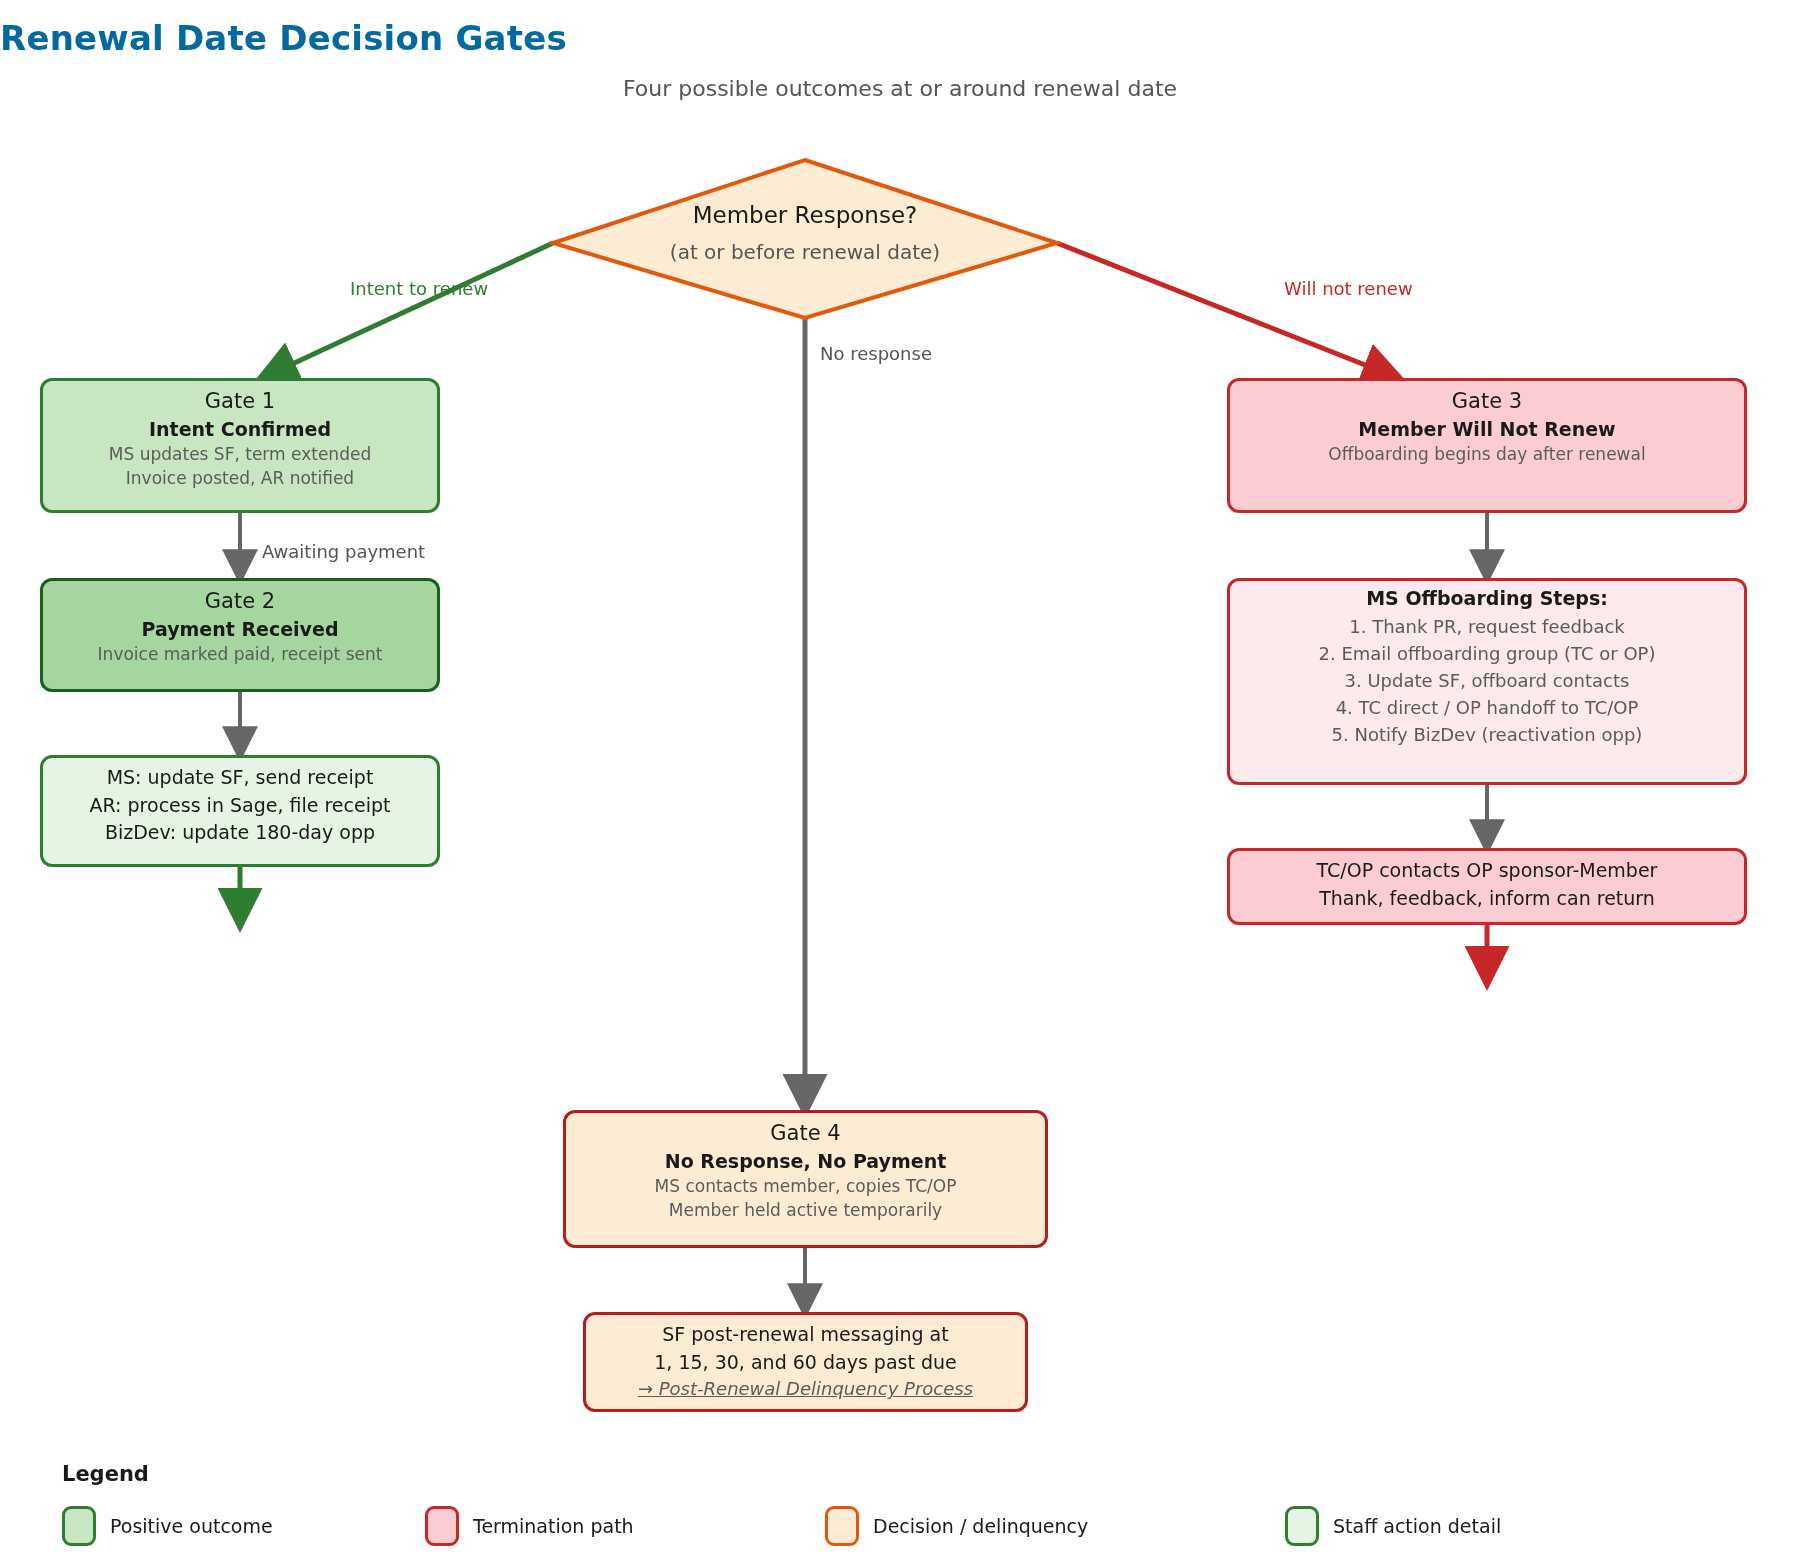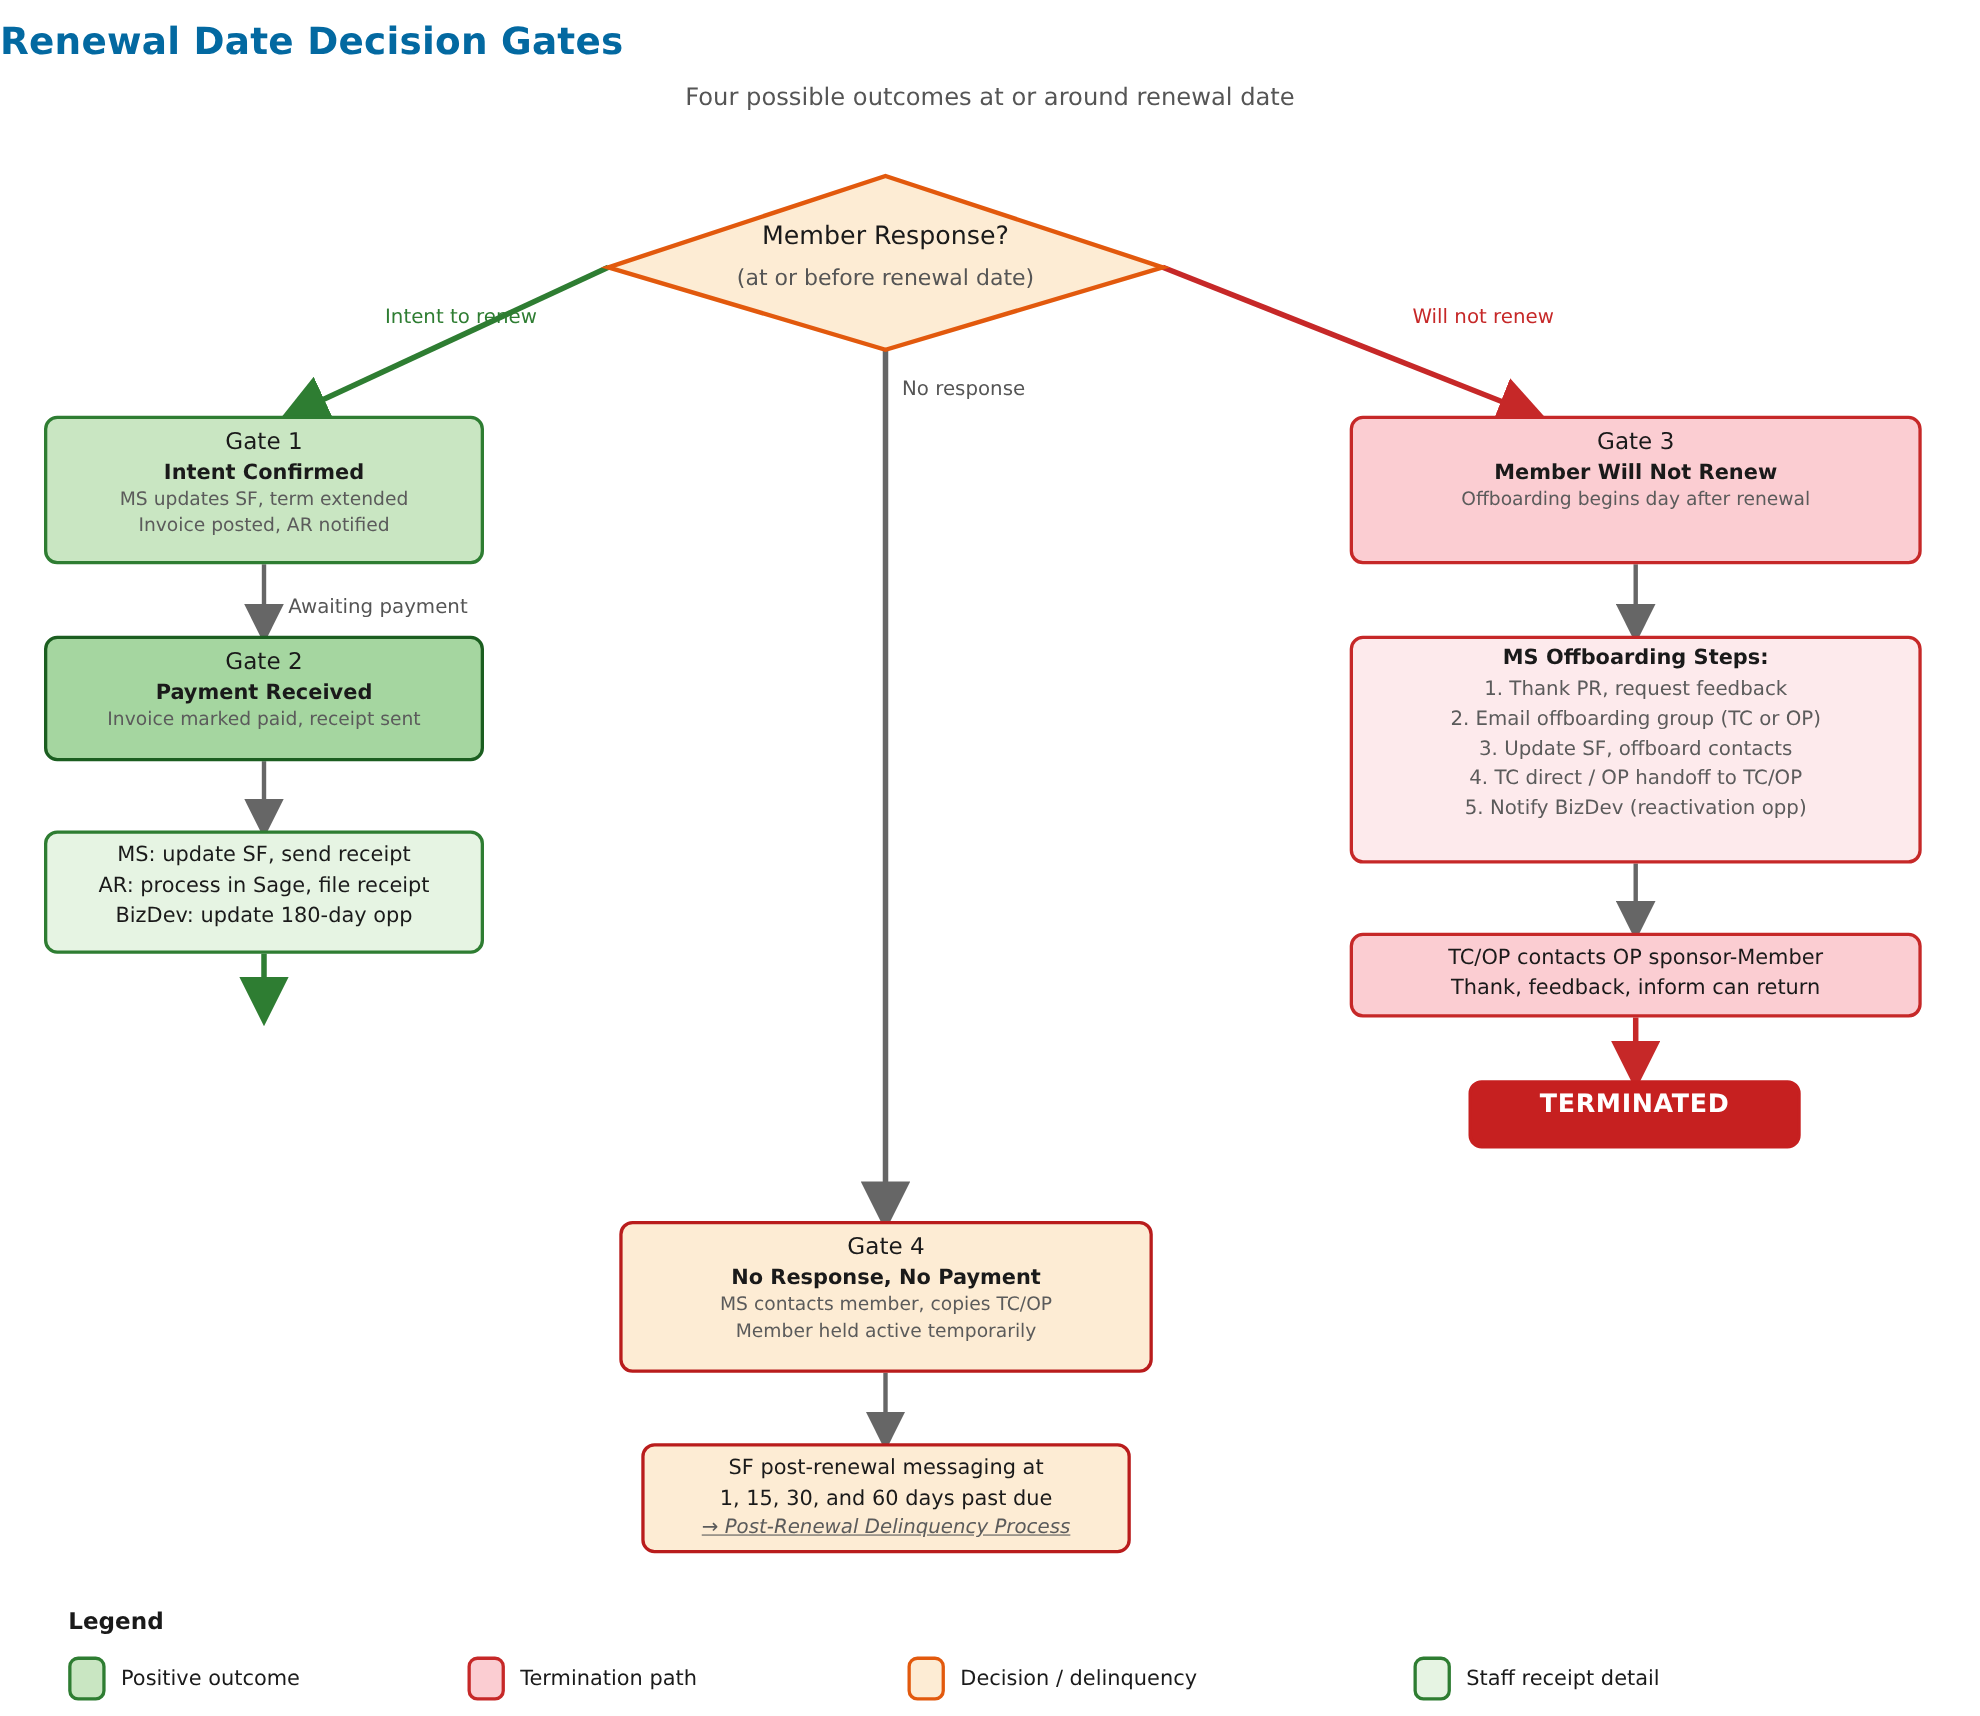--- a/index.html
+++ b/index.html
@@ -278,23 +278,20 @@
     <div class="step-line">3. Update SF, offboard contacts</div>
     <div class="step-line">4. TC direct / OP handoff to TC/OP</div>
     <div class="step-line">5. Notify BizDev (reactivation opp)</div>
   </div>
 
   <div class="node red-mid" style="left:1227px; top:848px; width:520px; height:77px;">
     <div class="plain-line">TC/OP contacts OP sponsor-Member</div>
     <div class="plain-line">Thank, feedback, inform can return</div>
   </div>
 
-  <div class="node red-solid" style="left:1335px; top:982px; width:302px; height:62px;">
-    <div class="terminal-label">TERMINATED</div>
-  </div>
 
   <div class="node orange-pale" style="left:563px; top:1110px; width:485px; height:138px;">
     <div class="n-title">Gate 4</div>
     <div class="n-sub">No Response, No Payment</div>
     <div class="n-detail">MS contacts member, copies TC/OP</div>
     <div class="n-detail">Member held active temporarily</div>
   </div>
 
   <div class="node orange-pale" style="left:583px; top:1312px; width:445px; height:100px;">
     <div class="plain-line">SF post-renewal messaging at</div>
@@ -314,16 +311,16 @@
     <div class="legend-text">Termination path</div>
   </div>
 
   <div class="legend-row" style="left:825px;">
     <div class="legend-swatch" style="background:#fdecd4; border:3px solid #e2590d;"></div>
     <div class="legend-text">Decision / delinquency</div>
   </div>
 
   <div class="legend-row" style="left:1285px;">
     <div class="legend-swatch" style="background:#e6f4e3; border:3px solid #2e7d32;"></div>
-    <div class="legend-text">Staff receipt detail</div>
+    <div class="legend-text">Staff action detail</div>
   </div>
 
 </div>
 
 </body></html>

